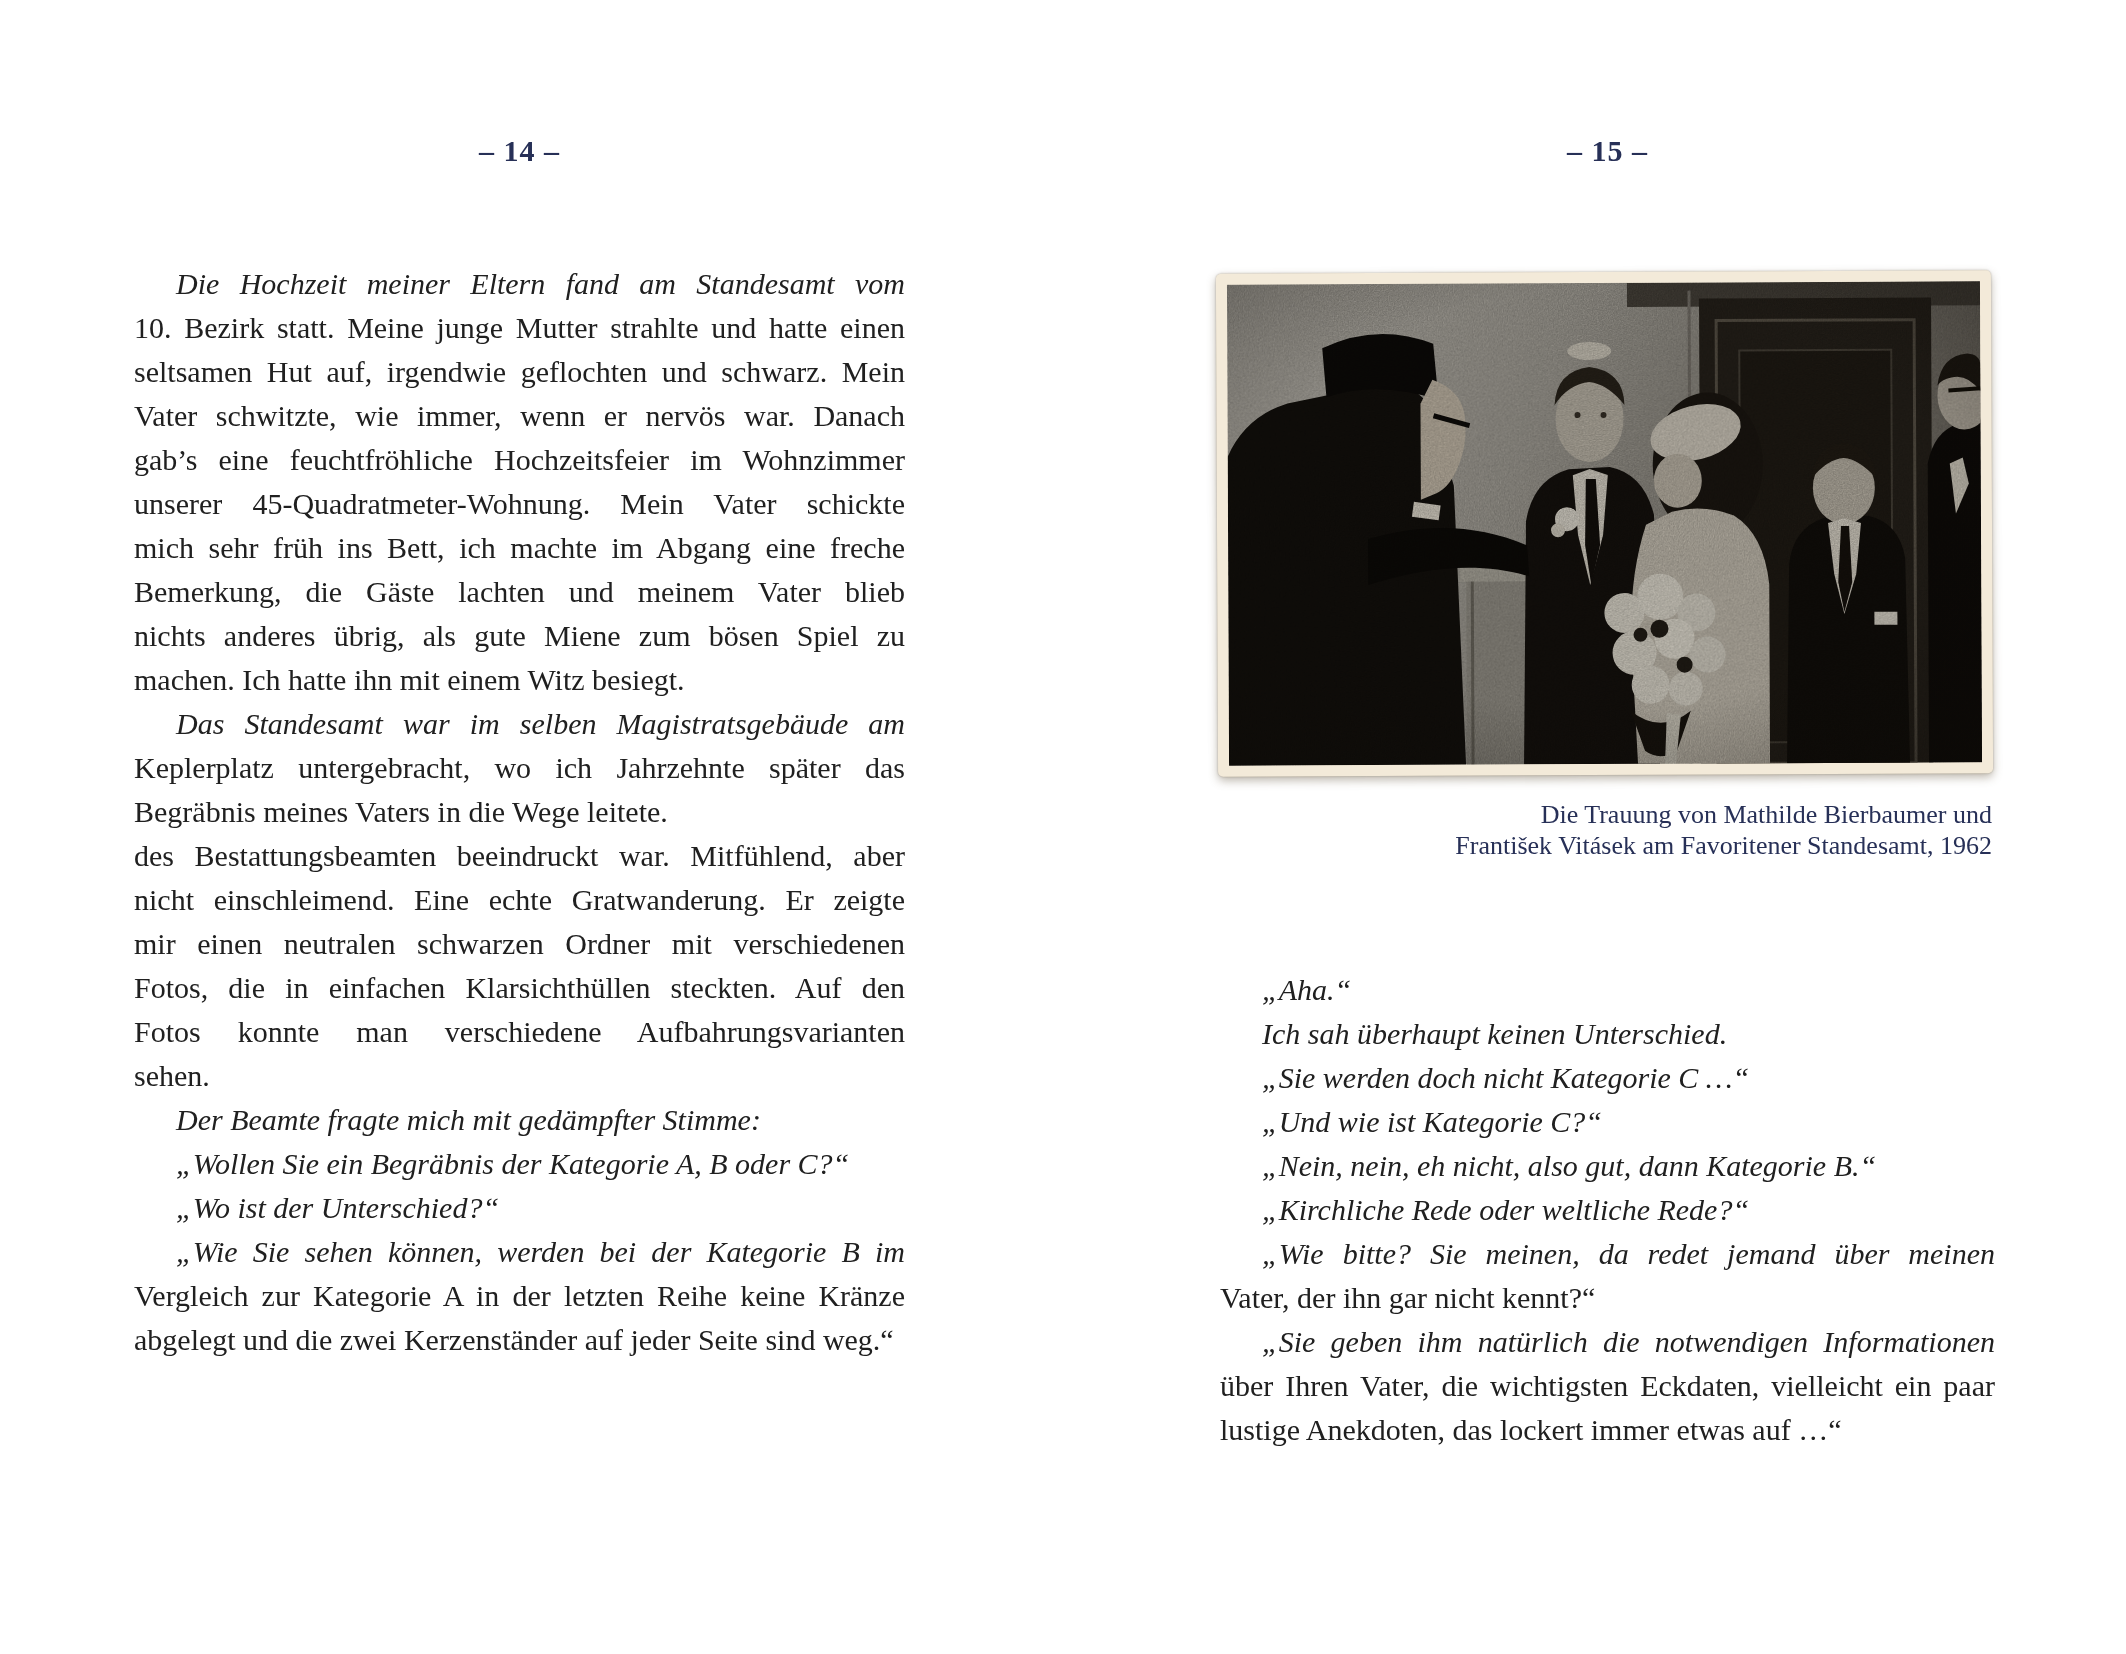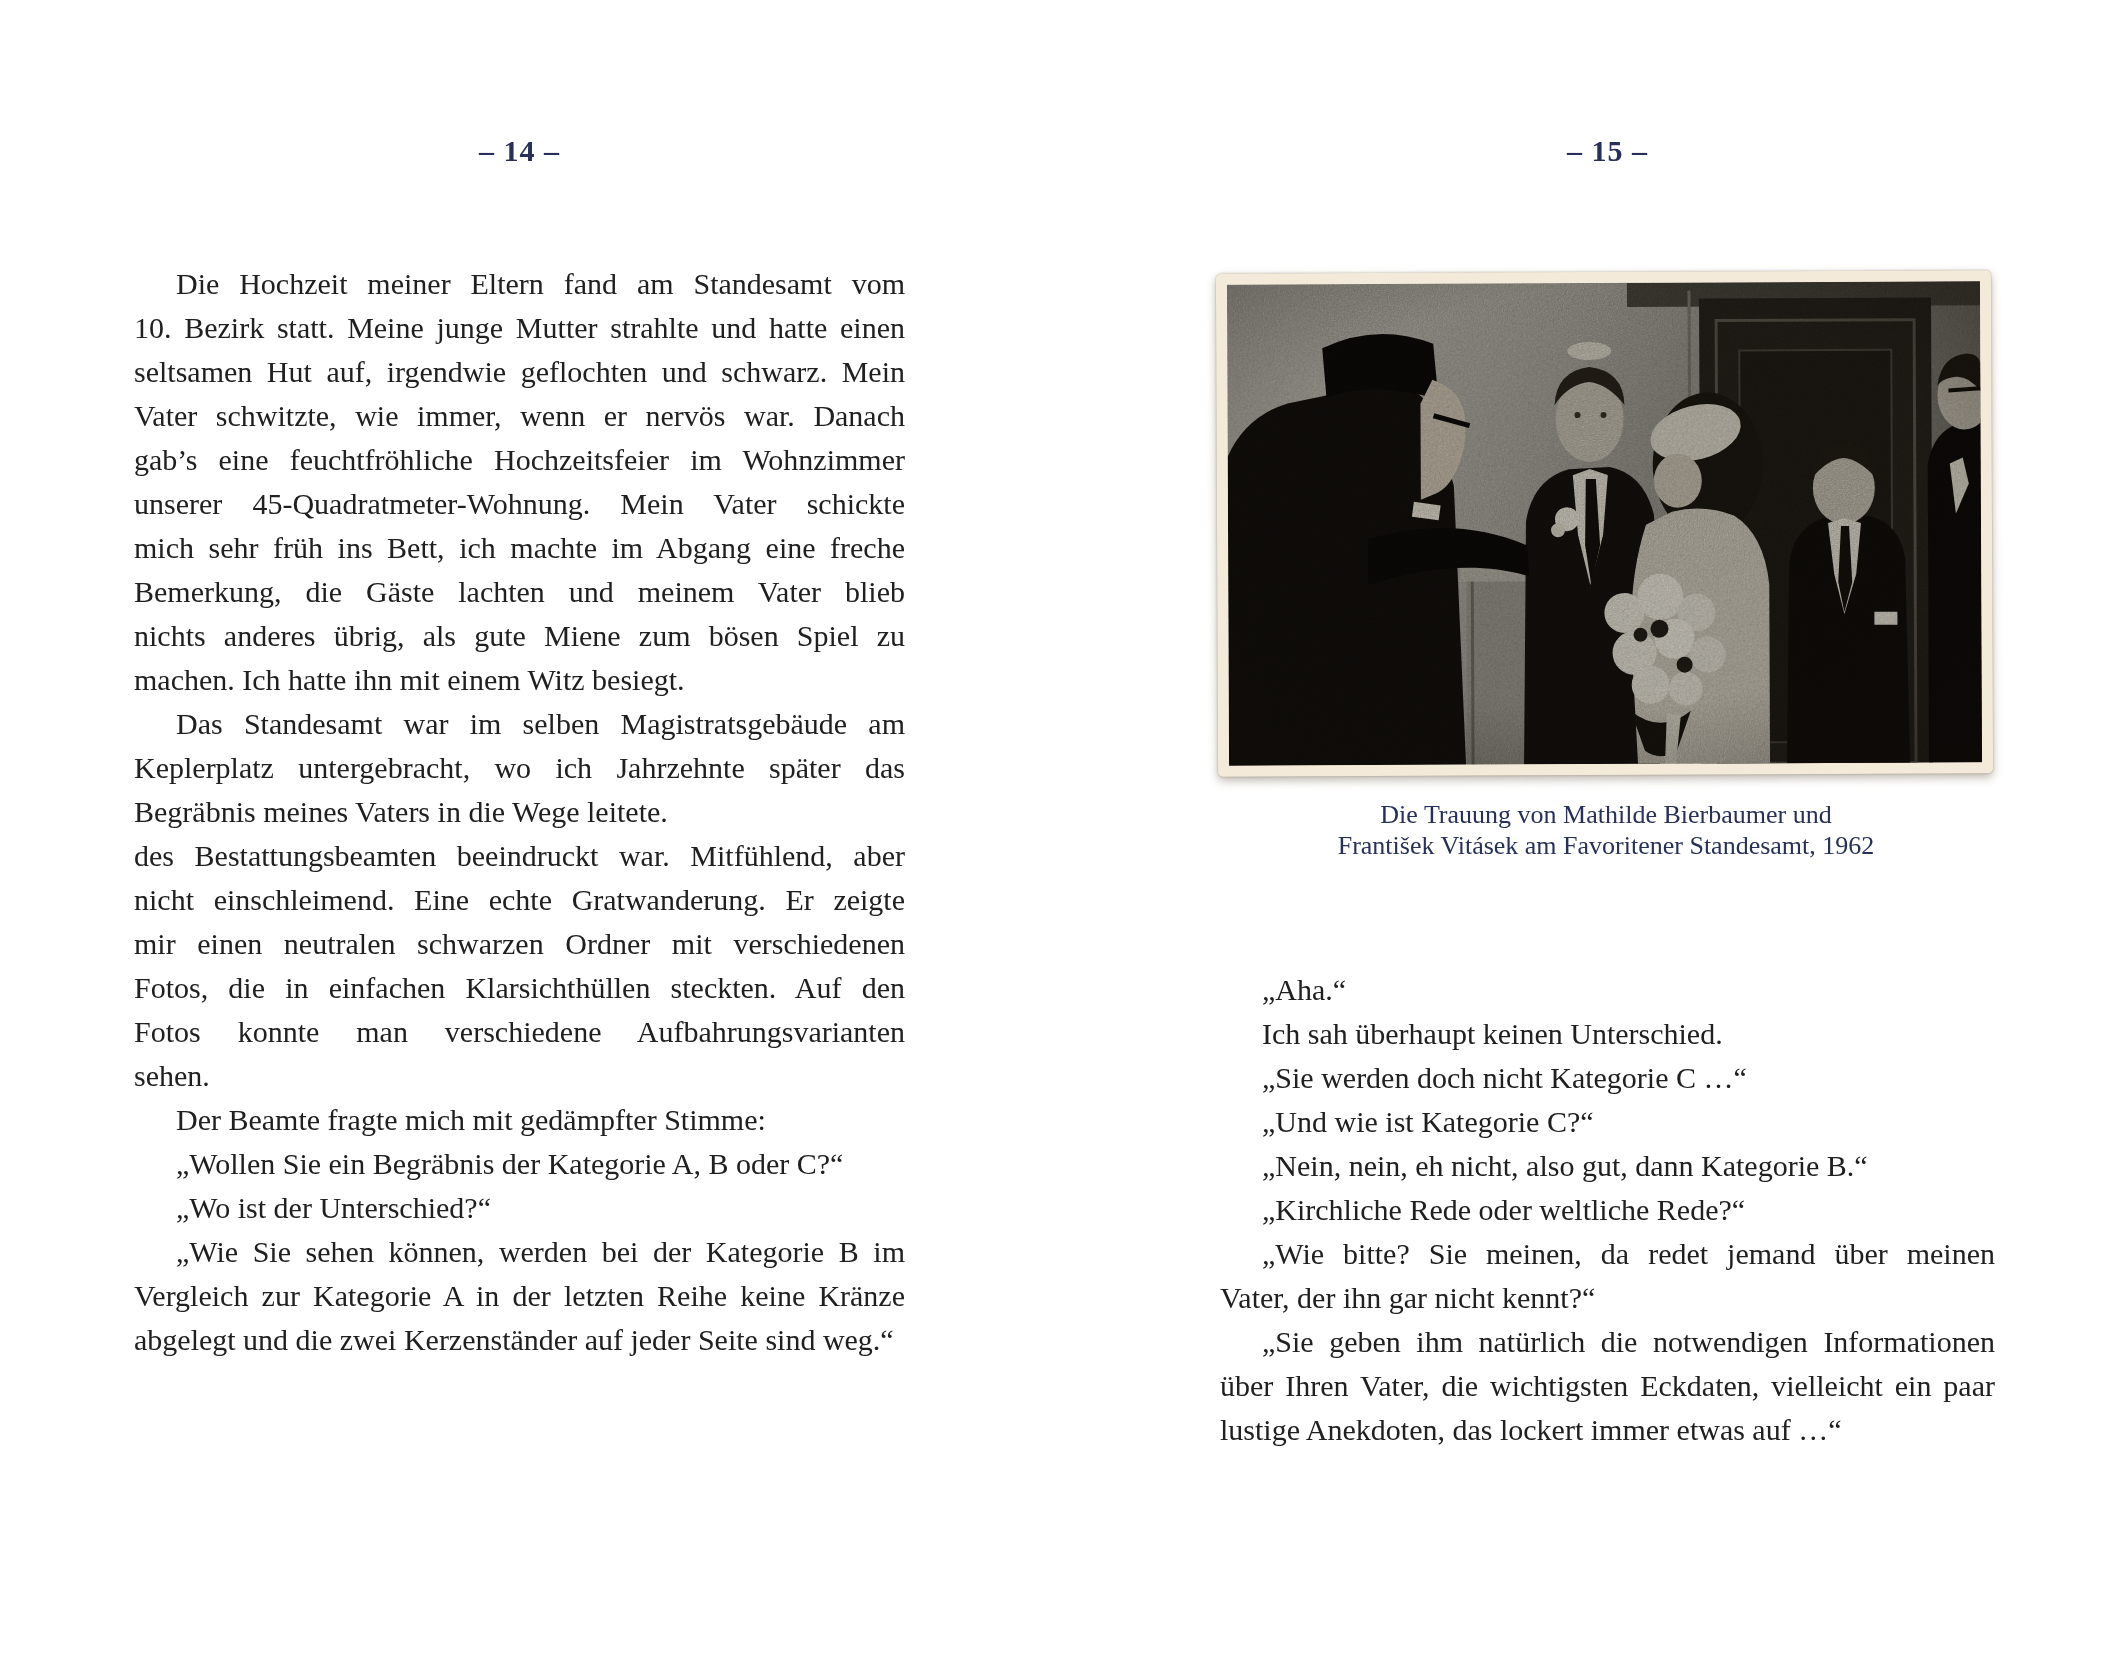--- a/index.html
+++ b/index.html
@@ -32,38 +32,38 @@
   .body-col.left{left:134px;top:262px;width:771px;}
   .body-col.right{left:1220px;top:968px;width:775px;}
 
   .para{margin:0;}
   .line{
     text-align:justify;
     -moz-text-align-last:justify;
     text-align-last:justify;
     white-space:normal;
   }
-  .line.first{text-indent:42px;}
+  .line.first{text-indent:42px;font-style:italic;}
   .line.last{text-align-last:left;-moz-text-align-last:left;}
 
   .photo-frame{
     position:absolute;left:1217px;top:272px;
     width:775px;height:503px;box-sizing:border-box;
     background:var(--cream);
     padding:11px;border-radius:5px;
     box-shadow:0 4px 10px rgba(110,98,76,0.45), 0 0 2px rgba(110,98,76,0.5);
     transform:rotate(-0.25deg);
   }
   .photo-frame svg{display:block;width:753px;height:481px;}
 
   .caption{
     position:absolute;left:1220px;top:799px;width:772px;
     font-size:26px;line-height:31px;
     color:var(--navy);
-    text-align:center;
+    text-align:right;
   }
 </style>
 </head>
 <body>
 
 <div class="page-number left">– 14 –</div>
 <div class="body-col left">
     <div class="para">
       <div class="line first">Die Hochzeit meiner Eltern fand am Standesamt vom</div>
       <div class="line">10. Bezirk statt. Meine junge Mutter strahlte und hatte einen</div>

